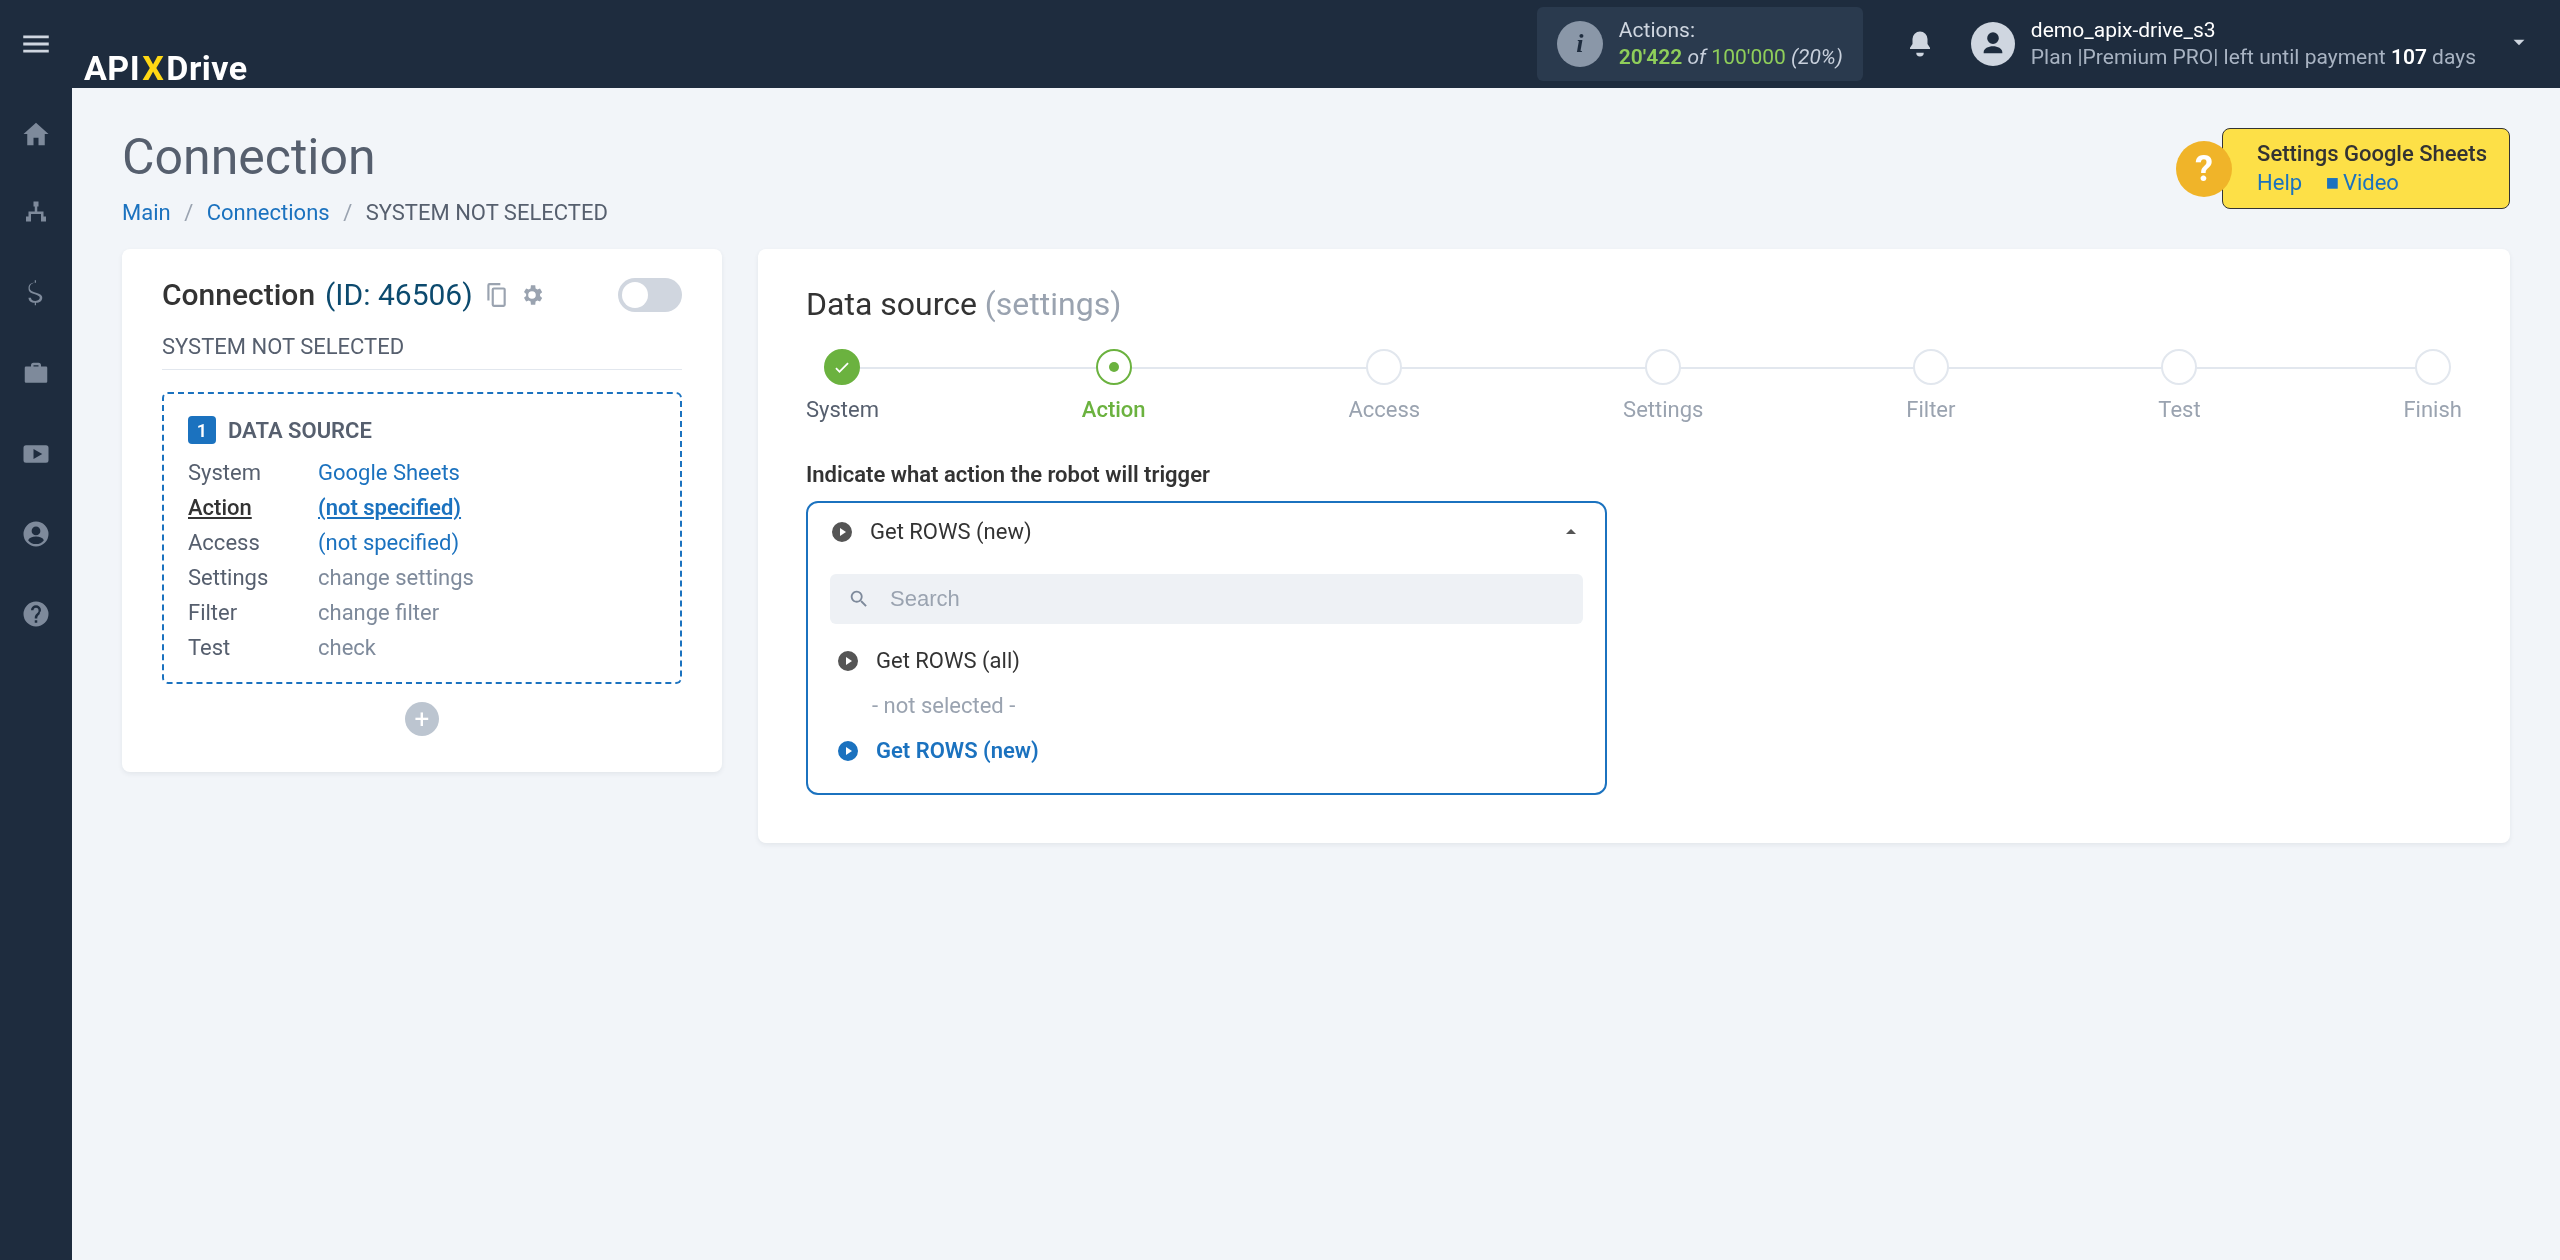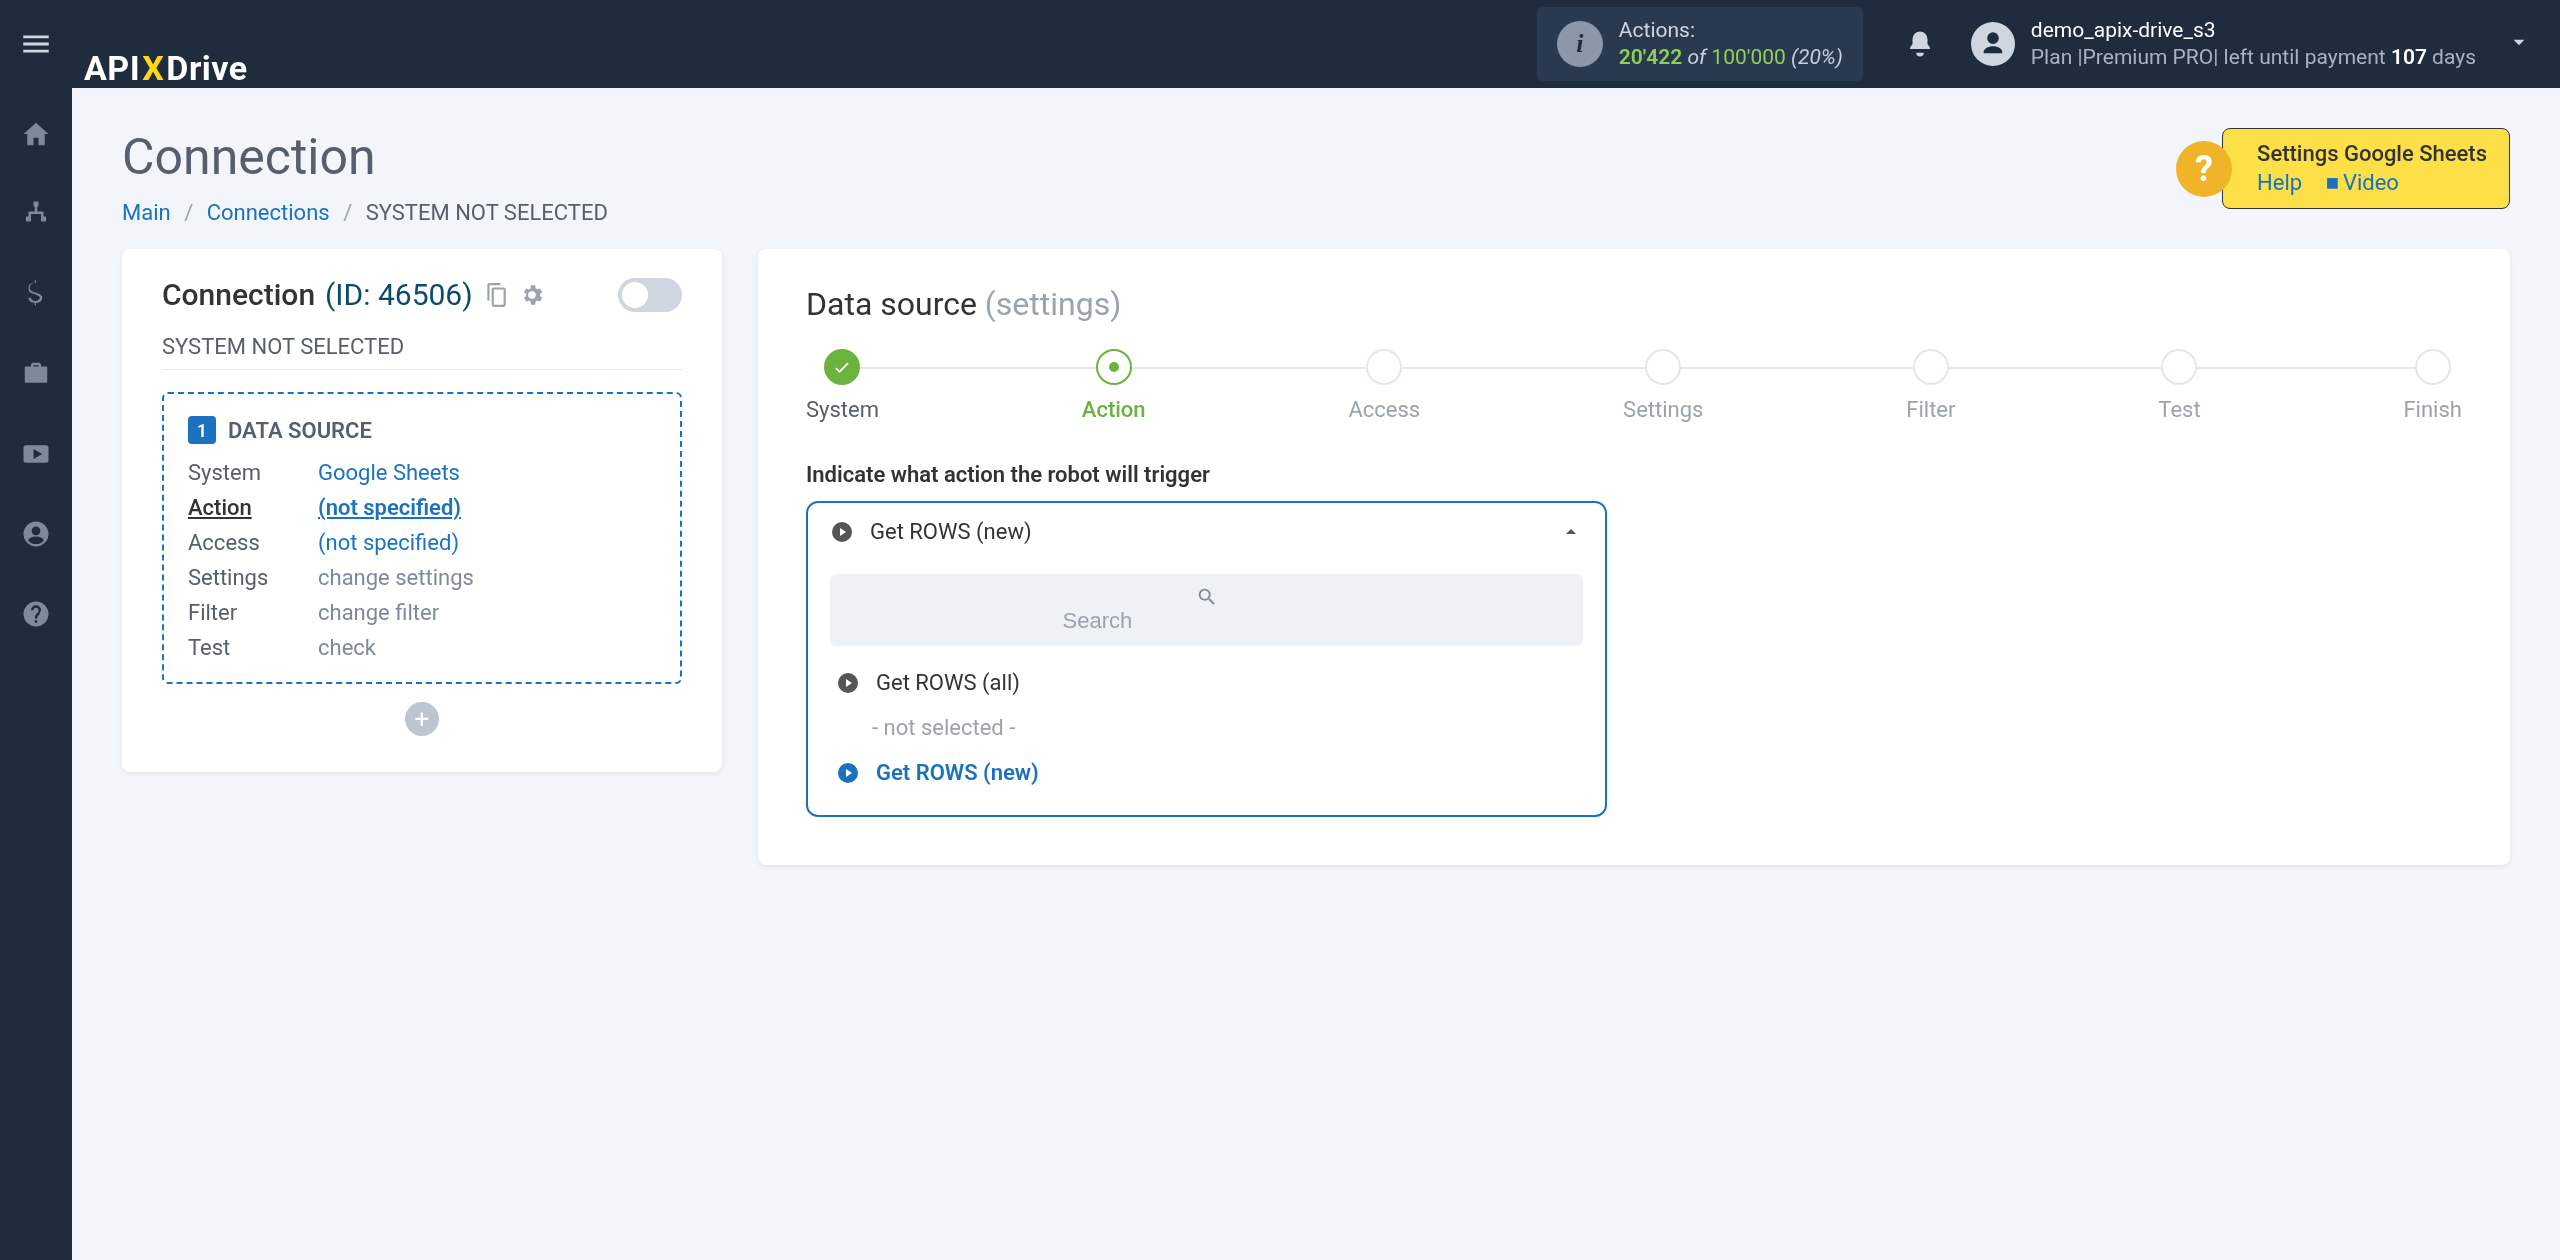--- a/index.html
+++ b/index.html
@@ -92,21 +92,21 @@
 .dot { width:36px; height:36px; border-radius:50%; background:#fff; border:2px solid #e2e7ee; display:flex; align-items:center; justify-content:center;}
 .dot svg { width:20px; height:20px; fill:#fff;}
 
 .field-label { font-size:22px; font-weight:600; color:#333; margin-bottom:14px;}
 .select-wrap { border:2px solid #1b72bf; border-radius:12px; width: 801px; overflow:hidden;}
 .select-head { display:flex; align-items:center; gap:16px; padding:16px 22px; cursor:pointer;}
 .play-ic { width:24px; height:24px; fill:#555;}
 .select-val { font-size:22px; color:#333; flex:1;}
 .chev { width:24px; height:24px; fill:#555; transform:rotate(180deg);}
 .select-body { padding: 14px 22px 20px;}
-.search-box { background:#eef1f5; border-radius:6px; display:flex; align-items:center; gap:0; padding:12px 18px; margin-bottom:14px;flex-direction:column;}
+.search-box { background:#eef1f5; border-radius:6px; display:flex; align-items:center; gap:20px; padding:12px 18px; margin-bottom:14px;}
 .search-box svg { width:22px; height:22px; fill:#7e8a9b;}
 .search-box input { border:none; background:transparent; font-size:22px; flex:1; outline:none; color:#333;}
 .search-box input::placeholder { color:#9aa3b0;}
 .opt { display:flex; align-items:center; gap:16px; padding:10px 6px; font-size:22px; cursor:pointer;}
 .opt.placeholder { color:#9aa3b0; padding-left: 42px; cursor:default;}
 .opt.selected { color:#1b72bf; font-weight:600;}
 .opt svg { width:24px; height:24px; fill:#555;}
 .opt.selected svg { fill:#1b72bf;}
 </style>
 </head>

